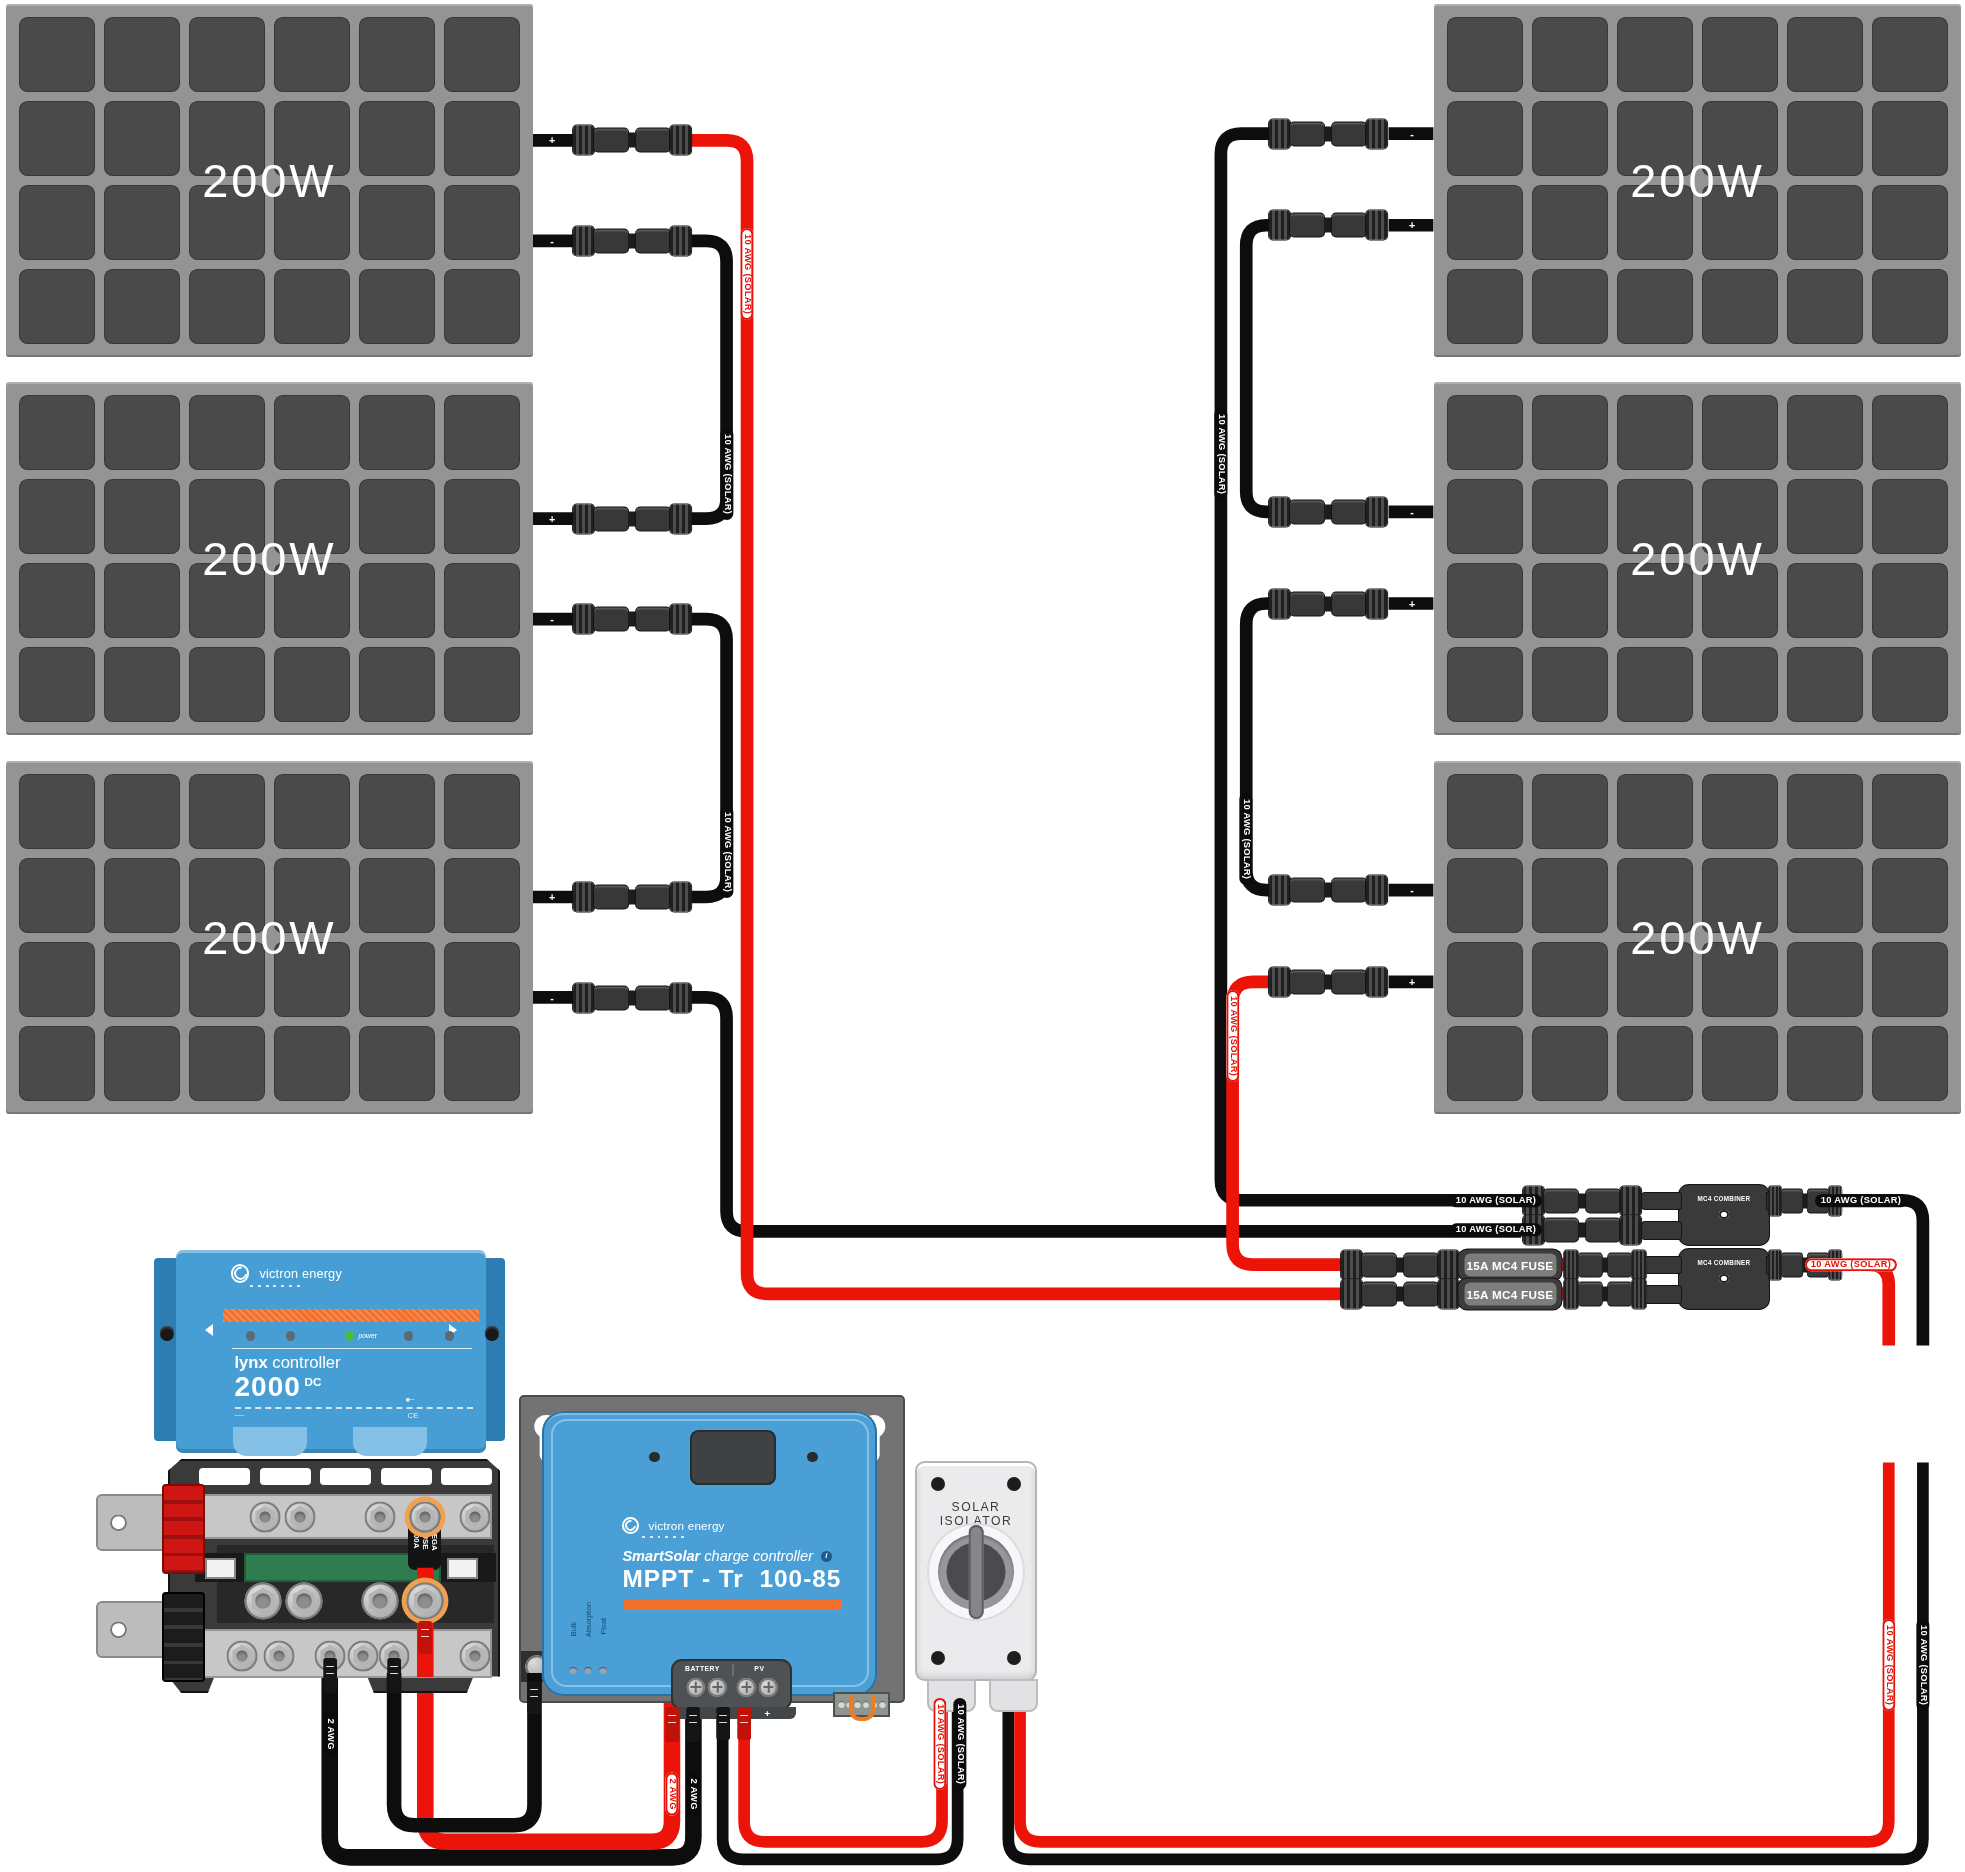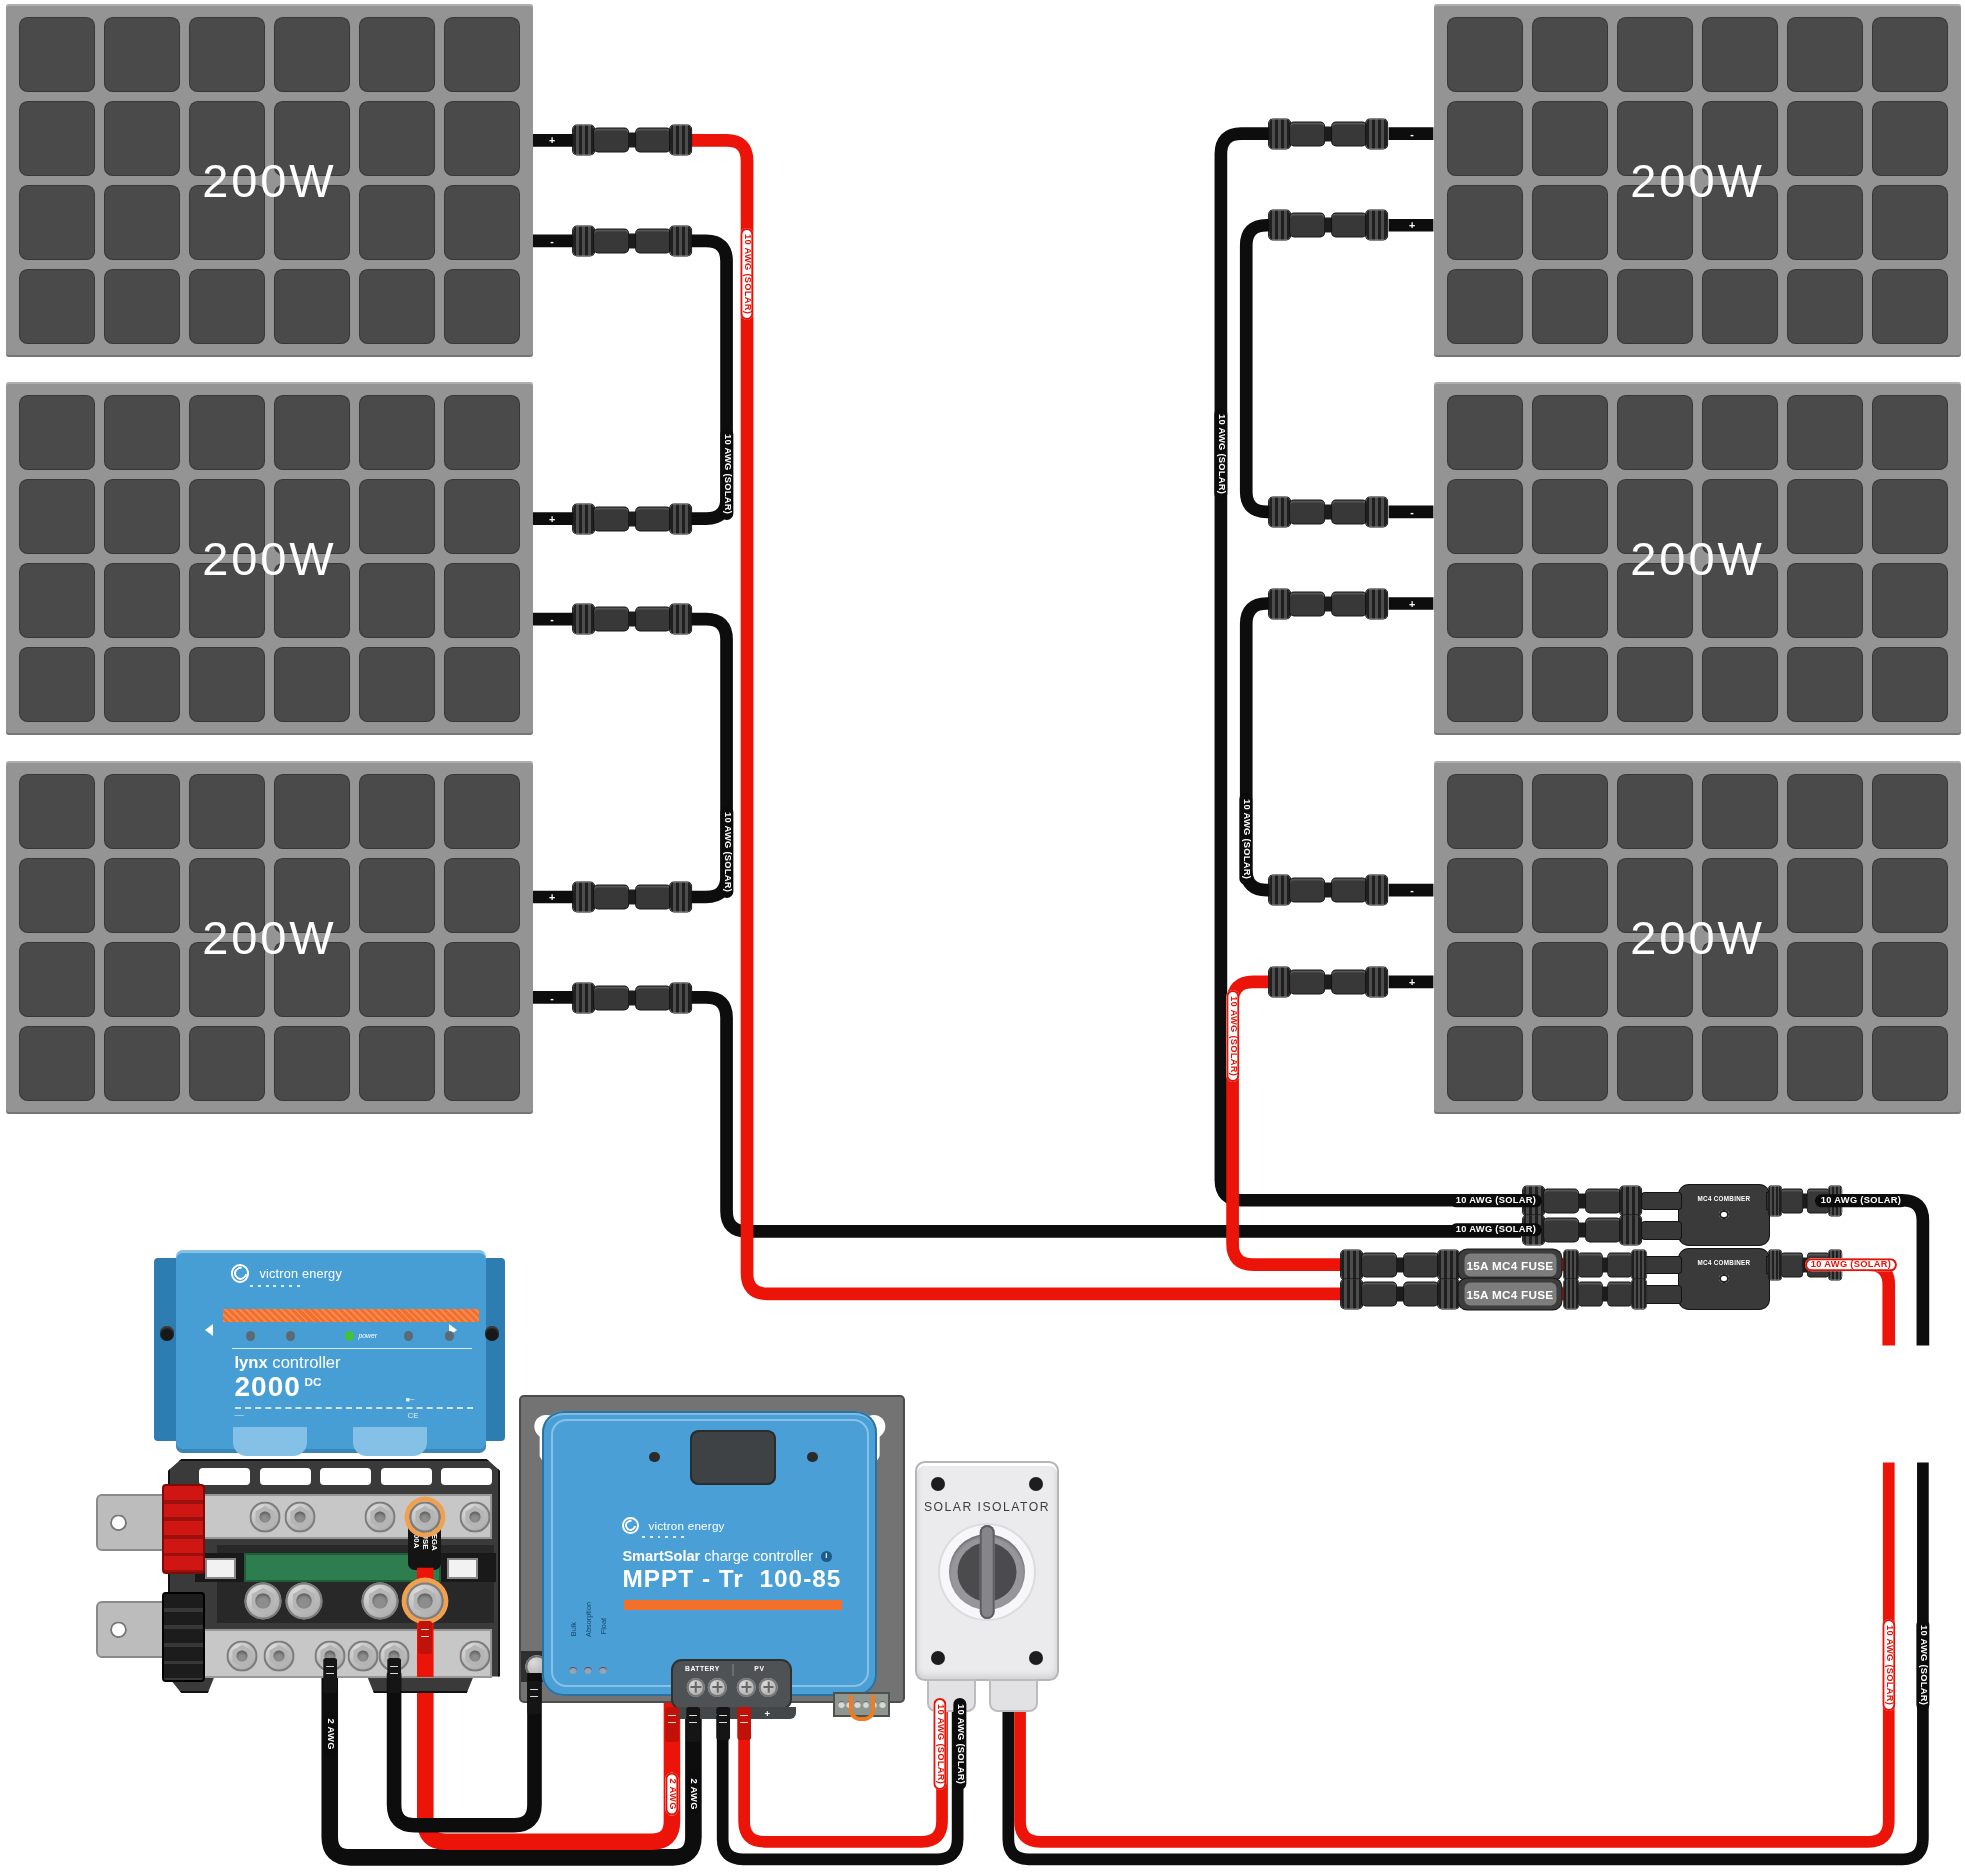--- a/index.html
+++ b/index.html
@@ -126,21 +126,21 @@
   .plate{position:absolute;left:0;top:0;width:382px;height:304px;background:#737373;border:2px solid #4c4c4c;border-radius:4.9px;}
   .keyhole{position:absolute;width:15.6px;height:49px;}
   .keyhole .kc{position:absolute;left:50%;top:0;transform:translateX(-50%);width:23.4px;height:23.4px;border-radius:50%;background:#fff;}
   .keyhole .ks{position:absolute;left:50%;top:15.6px;transform:translateX(-50%);width:12.7px;height:31px;background:#fff;border-radius:0 0 5.9px 5.9px;}
   .pslot{position:absolute;bottom:5.9px;width:33px;height:11.7px;background:#fff;border-radius:2.9px;}
   .mbody{position:absolute;left:23.4px;top:15.6px;width:335px;height:285px;background:#4AA0D6;border-radius:21.5px;
          box-shadow:inset 0 0 0 2px #2c72a0, inset 0 3.9px 0 rgba(255,255,255,.3);}
   .mbody .inline{position:absolute;inset:8.8px;border:2px solid rgba(255,255,255,.35);border-radius:15.6px;}
   .mdisp{position:absolute;left:148px;top:19.5px;width:86px;height:55px;background:#3e4244;border-radius:8.8px;box-shadow:inset 0 0 0 2px #2a2d2e;}
   .mscrew{position:absolute;width:10.7px;height:10.7px;border-radius:50%;background:#2b2b2b;}
-  .mtxt1{position:absolute;left:80px;top:137px;color:#fff;font-size:14.6px;}
+  .mtxt1{position:absolute;left:80px;top:137px;color:#fff;font-size:14.6px;font-style:italic;}
   .mtxt2{position:absolute;left:80px;top:154px;color:#fff;font-size:24.4px;font-weight:bold;letter-spacing:1px;}
   .mbar{position:absolute;left:82px;top:189px;width:218px;height:10.7px;background:#F2702C;}
   .vled{position:absolute;writing-mode:vertical-rl;transform:rotate(180deg);color:#16476f;font-size:7.3px;}
   .vleddot{position:absolute;width:7.8px;height:7.8px;border-radius:50%;background:#8fa6b5;box-shadow:inset 0 1px 1px #546;}
   .tblock{position:absolute;left:131px;top:250px;width:117px;height:47px;background:#4e5254;border-radius:8.8px;box-shadow:0 0 0 2px #2e3132;}
   .tblock .tdiv{position:absolute;left:59px;top:3.9px;width:2px;height:11.7px;background:#6a6e70;}
   .tlabel{position:absolute;top:4.9px;color:#fff;font-size:6.8px;font-weight:bold;letter-spacing:0.5px;transform:translateX(-50%);}
   .tscrew{position:absolute;top:17.6px;width:18.5px;height:18.5px;border-radius:50%;transform:translateX(-50%);
           background:radial-gradient(circle at 35% 30%,#d9d9d9,#9f9f9f);box-shadow:inset 0 0 0 2px #777;}
   .tscrew:before,.tscrew:after{content:"";position:absolute;left:50%;top:50%;background:#666;}
@@ -149,21 +149,21 @@
   .tlip{position:absolute;left:125px;top:296px;width:129px;height:12.7px;background:#43474a;border-radius:0 0 5.9px 5.9px;}
   .pol{position:absolute;top:297px;transform:translateX(-50%);color:#fff;font-size:9.8px;font-weight:bold;}
   .miniterm{position:absolute;left:291px;top:281px;width:49px;height:21.5px;background:#8f968f;border:2px solid #4e524e;display:flex;align-items:center;justify-content:space-around;padding:0 2px;}
   .miniterm i{width:6.8px;height:6.8px;border-radius:50%;background:#d8d8d8;box-shadow:inset 0 1px 1px #555;}
   .oloop{position:absolute;left:330px;top:300px;width:17.6px;height:21.5px;border:4.9px solid #ef7b22;border-top:none;border-radius:0 0 10.7px 10.7px;}
   .glug{position:absolute;left:2px;top:256px;width:31px;height:31px;background:#2f2f2f;}
   .glug .gnut{position:absolute;left:50%;top:50%;transform:translate(-50%,-50%);width:23.4px;height:23.4px;border-radius:50%;
         background:radial-gradient(circle at 35% 30%,#dcdcdc,#9a9a9a);box-shadow:inset 0 0 0 2px #6f6f6f;}
 
   
-  .iso{position:absolute;left:915px;top:1461px;width:144px;height:220px;z-index:4;}
+  .iso{position:absolute;left:915px;top:1461px;width:122px;height:220px;z-index:4;}
   .isobody{position:absolute;inset:0;background:#ebebed;border:2px solid #b5b5b9;border-radius:9.8px;
            box-shadow:inset 0 2.9px 0 #fff, inset 0 -2.9px 5.9px rgba(0,0,0,.12);}
   .iso .iscrew{position:absolute;width:14.6px;height:14.6px;border-radius:50%;background:#1d1d1d;}
   .isotitle{position:absolute;left:0;right:0;top:39px;text-align:center;color:#3b3b3b;font-size:12.2px;letter-spacing:1.5px;}
   .knobhalo{position:absolute;left:50%;top:111px;transform:translate(-50%,-50%);width:94px;height:94px;border-radius:50%;
             background:#f7f7f9;box-shadow:0 0 0 2px #dcdcde;}
   .knobring{position:absolute;left:50%;top:111px;transform:translate(-50%,-50%);width:76px;height:76px;border-radius:50%;
             background:#97979b;box-shadow:inset 0 2px 2.9px rgba(0,0,0,.3);}
   .knobin{position:absolute;left:50%;top:111px;transform:translate(-50%,-50%);width:59px;height:59px;border-radius:50%;background:#4b4b4d;}
   .knobbar{position:absolute;left:50%;top:111px;transform:translate(-50%,-50%);width:14.6px;height:94px;border-radius:7.8px;

